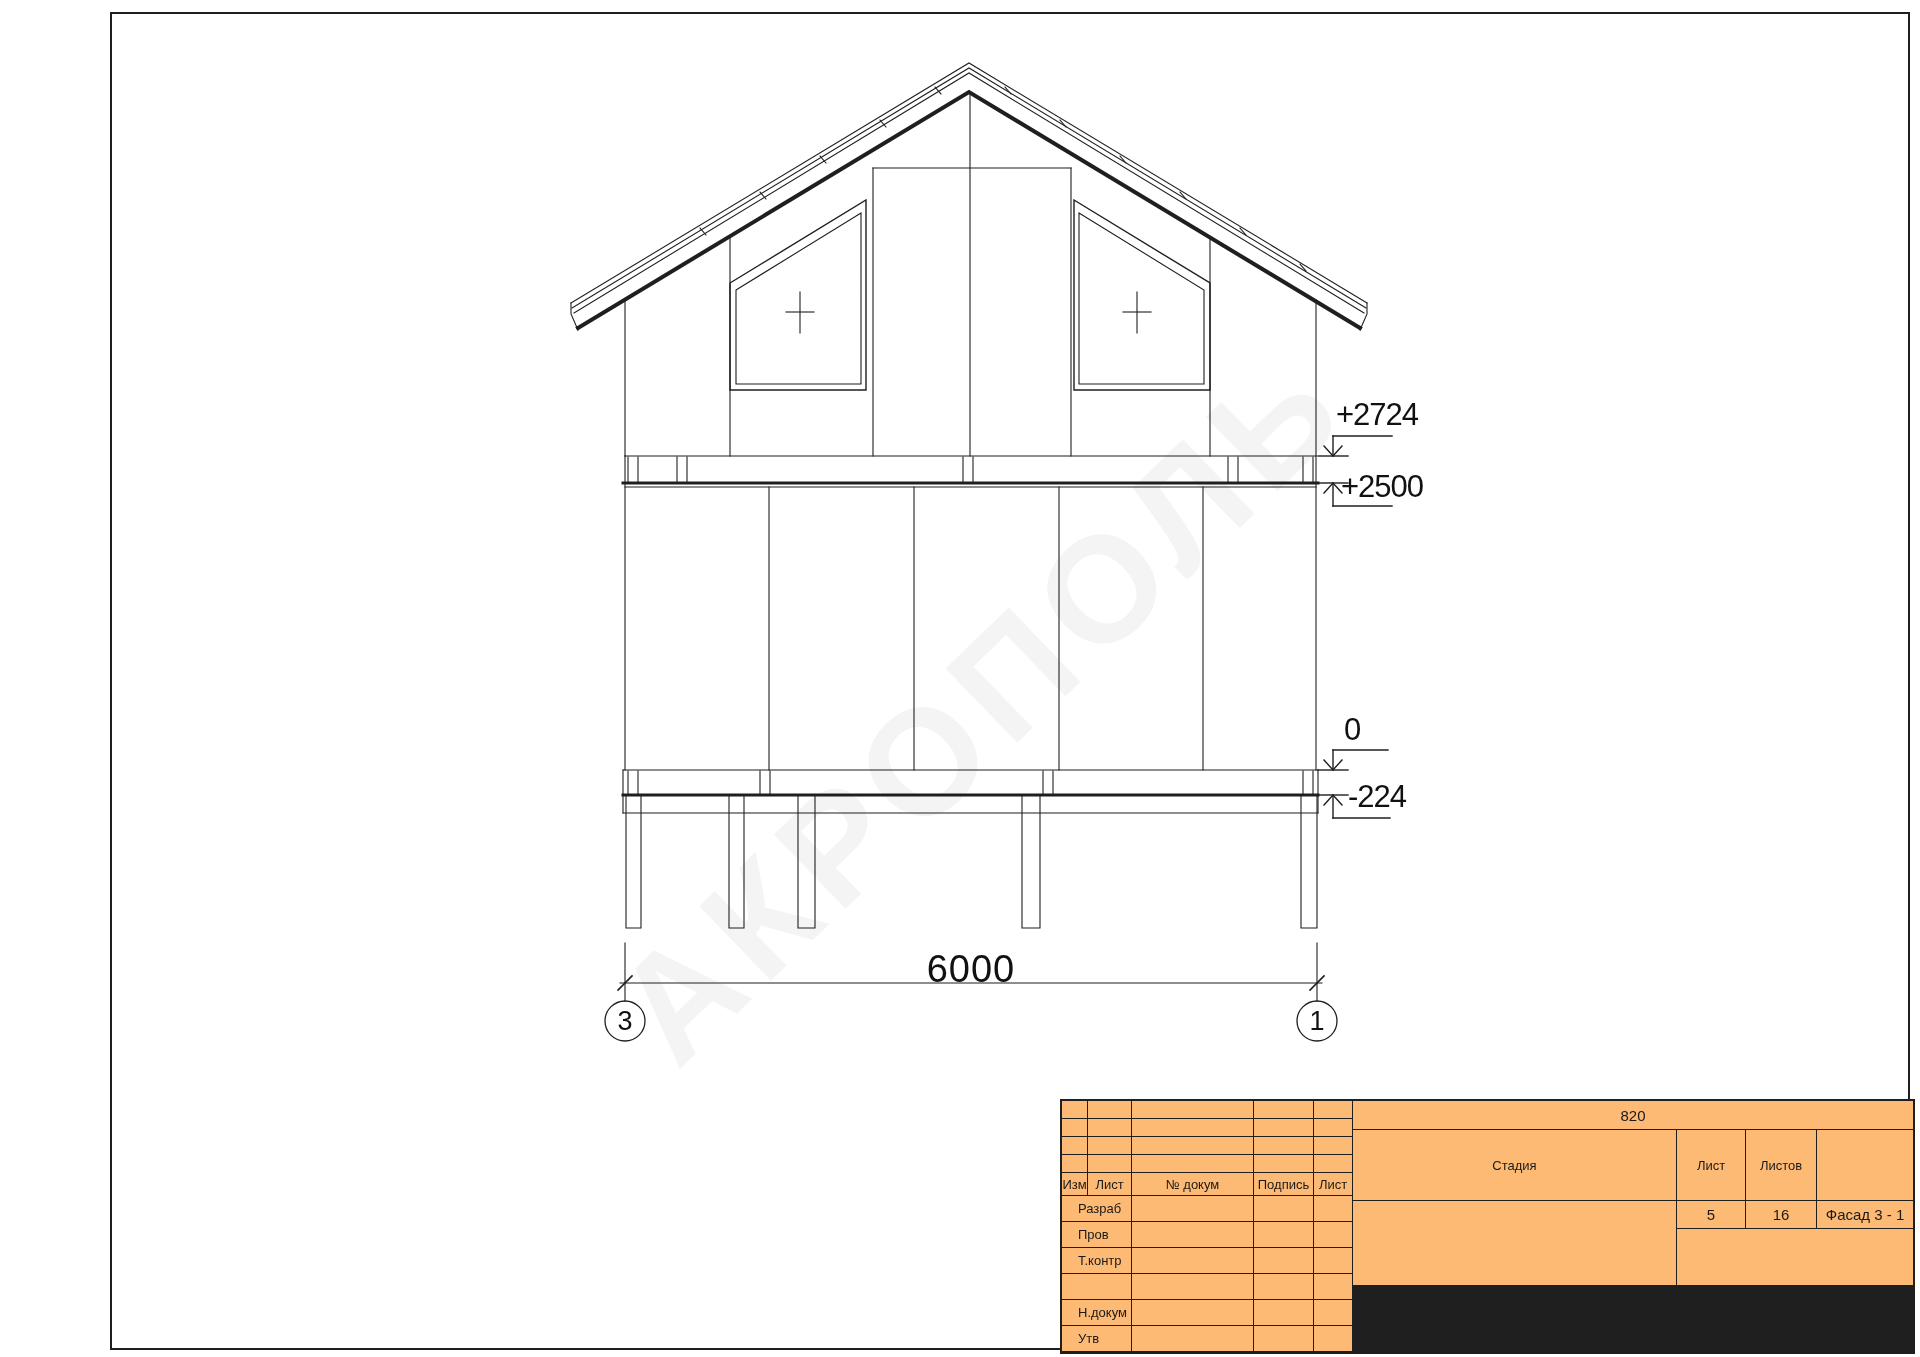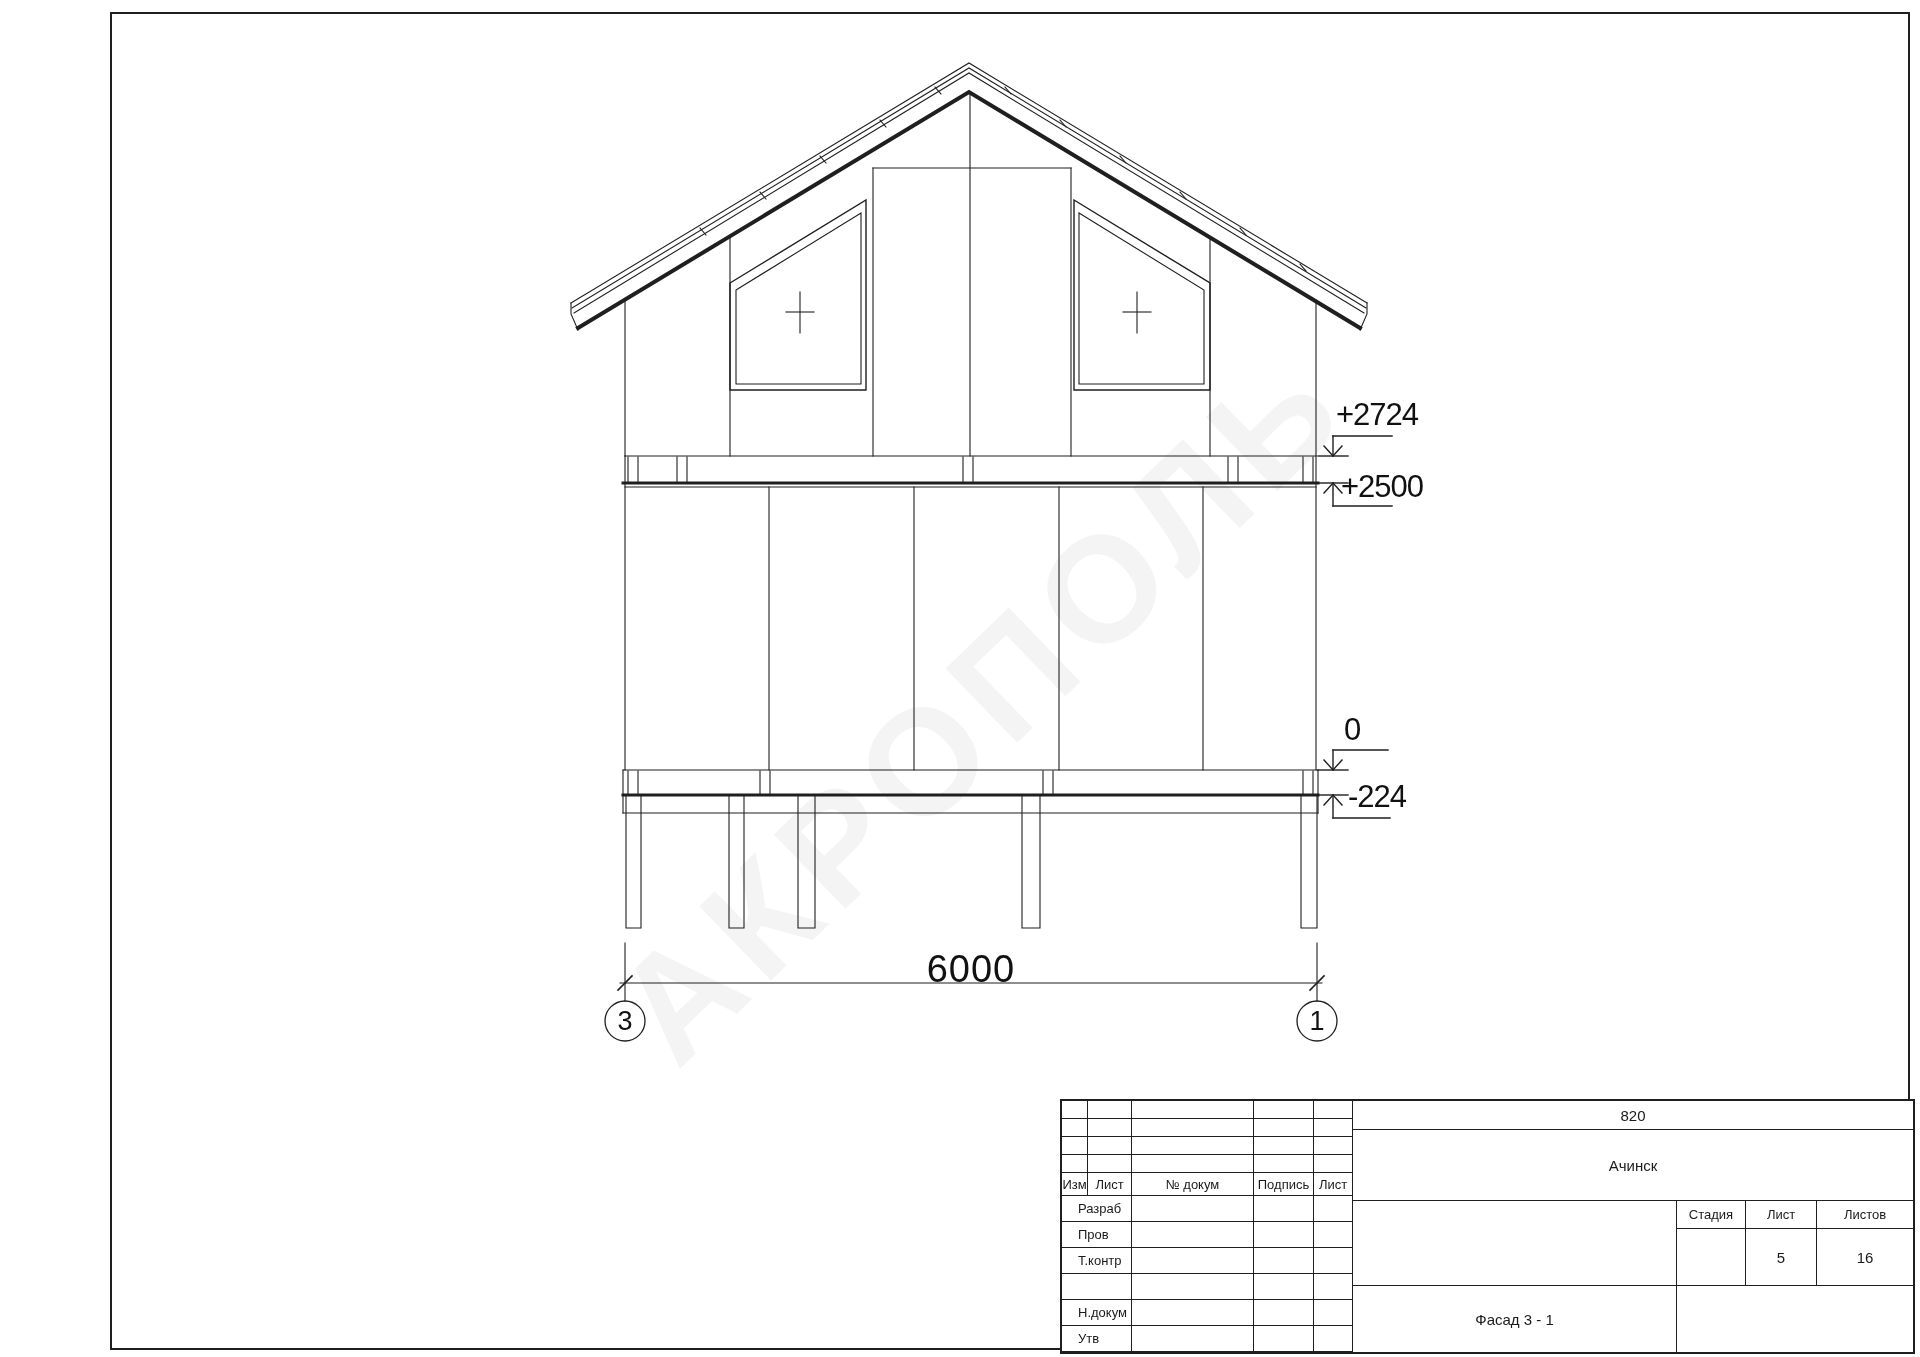--- a/index.html
+++ b/index.html
@@ -19,21 +19,21 @@
              font-size:38px;letter-spacing:1px;color:#111;line-height:1;}
   
   .tblock{position:absolute;left:1060px;top:1099px;width:851px;height:251px;
           background:#1f1f1f;border:2px solid #1f1f1f;box-sizing:content-box;
           display:flex;gap:1px;font-size:13px;}
   .tb-left{display:grid;grid-template-columns:25px 43px 121px 59px 38px;
            grid-template-rows:17px 17px 17px 17px 22px 25px 25px 25px 25px 25px 25px;
            gap:1px;width:290px;text-align:right;}
   .tb-right{display:grid;grid-template-columns:323px 68px 70px 96px;
             grid-template-rows:28px 70px 27px 56px 66px;gap:1px;width:560px;}
-  .cell{background:#ffffff;display:flex;align-items:center;justify-content:center;
+  .cell{background:#fdba74;display:flex;align-items:center;justify-content:center;
         overflow:hidden;white-space:nowrap;}
   .cell.lbl{justify-content:flex-start;padding-left:16px;}
   .cell.span2{grid-column:1/3;}
   .cell.span4{grid-column:1/5;}
   .cell.rowspan2{grid-row:3/5;}
   .cell.bigfs{font-size:15px;}
 </style>
 </head>
 <body>
 
@@ -235,21 +235,20 @@
         <div class="cell"></div>
         <div class="cell"></div>
       <div class="cell lbl span2">Утв</div>
       <div class="cell"></div>
         <div class="cell"></div>
         <div class="cell"></div>
     </div>
 
     <div class="tb-right">
       <div class="cell span4 bigfs">820</div>
-      <div class="cell span4 bigfs">Ачинск</div>
       <div class="cell rowspan2"></div>
       <div class="cell">Стадия</div>
       <div class="cell">Лист</div>
       <div class="cell">Листов</div>
       <div class="cell"></div>
       <div class="cell bigfs">5</div>
       <div class="cell bigfs">16</div>
       <div class="cell bigfs">Фасад 3 - 1</div>
       <div class="cell" style="grid-column:2/5;"></div>
     </div>

